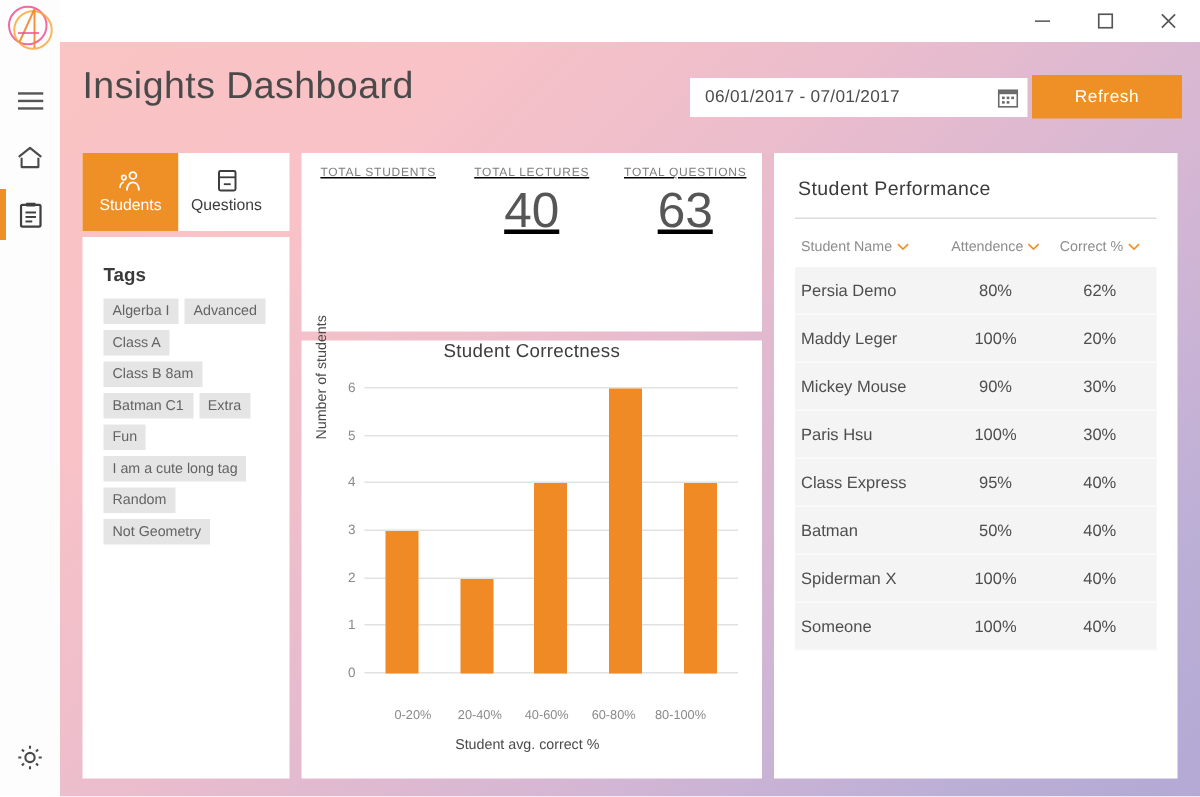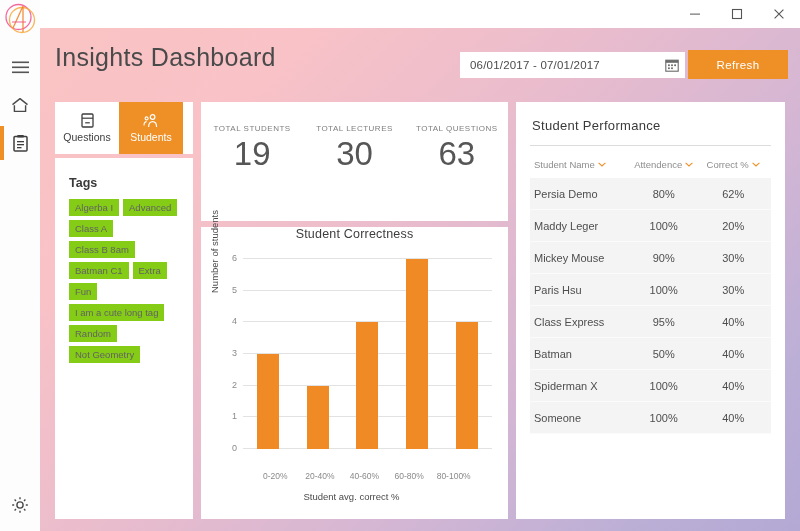--- a/index.html
+++ b/index.html
@@ -106,31 +106,31 @@
     position: absolute; left: 15px; top: 130px;
     width: 138px; height: 361px;
     background: #ffffff;
     padding: 18px 14px 0 14px;
   }
   #tags-title {
     font-size: 12.5px; font-weight: 700; color: #3a3a3a; margin-bottom: 9px;
   }
   #tags-list { display: flex; flex-wrap: wrap; gap: 4px; }
   .tag {
-    background: #84cc16; color: #636363;
+    background: #e5e5e5; color: #636363;
     font-size: 9.5px; padding: 3px 6px;
     white-space: nowrap; cursor: pointer;
   }
 
   
   #stats-panel {
     left: 161px; top: 74px; width: 307px; height: 119px;
   }
   #stats-row {
-    display: flex; height: 100%; padding-top: 22px;
+    display: flex; height: 100%; padding-top: 8px; text-decoration: underline;
   }
   .stat { flex: 1; text-align: center; }
   .stat-label {
     font-size: 8px; color: #7e7e7e; letter-spacing: 0.5px;
     text-transform: uppercase; margin-bottom: 2px;
   }
   .stat-value { font-size: 33px; font-weight: 300; color: #565656; }
 
   
   #chart-panel {
@@ -295,36 +295,36 @@
         <rect x="6.1" y="6.4" width="1.8" height="1.7" fill="#6a6a6a"></rect>
         <rect x="9.2" y="6.4" width="1.8" height="1.7" fill="#6a6a6a"></rect>
         <rect x="3" y="9.4" width="1.8" height="1.7" fill="#6a6a6a"></rect>
         <rect x="6.1" y="9.4" width="1.8" height="1.7" fill="#6a6a6a"></rect>
       </svg>
     </div>
 
     <button id="refresh-btn">Refresh</button>
 
     <div id="tabs">
-      <div class="tab inactive">
-        <svg width="13" height="15" viewBox="0 0 13 15">
-          <rect x="1" y="1" width="11" height="13" rx="1" fill="none" stroke="#3d3d3d" stroke-width="1.3"></rect>
-          <rect x="1" y="4.6" width="11" height="1.2" fill="#3d3d3d"></rect>
-          <rect x="4.2" y="9.2" width="4.6" height="1.2" fill="#3d3d3d"></rect>
-        </svg>
-        <span>Questions</span>
-      </div>
       <div class="tab active">
         <svg width="16" height="14" viewBox="0 0 16 14">
           <circle cx="9.6" cy="3" r="2.3" fill="none" stroke="#ffffff" stroke-width="1.2"></circle>
           <path d="M5.6 13 C5.6 9.4 7.4 7.6 9.6 7.6 C11.8 7.6 13.6 9.4 13.6 13" fill="none" stroke="#ffffff" stroke-width="1.2"></path>
           <circle cx="3.6" cy="4.4" r="1.5" fill="none" stroke="#ffffff" stroke-width="1.1"></circle>
           <path d="M1 11.4 C1 8.9 2.1 7.6 3.6 7.6" fill="none" stroke="#ffffff" stroke-width="1.1"></path>
         </svg>
         <span>Students</span>
+      </div>
+      <div class="tab inactive">
+        <svg width="13" height="15" viewBox="0 0 13 15">
+          <rect x="1" y="1" width="11" height="13" rx="1" fill="none" stroke="#3d3d3d" stroke-width="1.3"></rect>
+          <rect x="1" y="4.6" width="11" height="1.2" fill="#3d3d3d"></rect>
+          <rect x="4.2" y="9.2" width="4.6" height="1.2" fill="#3d3d3d"></rect>
+        </svg>
+        <span>Questions</span>
       </div>
     </div>
 
     <div id="tags-panel">
       <div id="tags-title">Tags</div>
       <div id="tags-list">
         <span class="tag">Algerba I</span>
         <span class="tag">Advanced</span>
         <span class="tag">Class A</span>
         <span class="tag">Class B 8am</span>
@@ -334,25 +334,24 @@
         <span class="tag">I am a cute long tag</span>
         <span class="tag">Random</span>
         <span class="tag">Not Geometry</span>
       </div>
     </div>
 
     <div class="panel" id="stats-panel">
       <div id="stats-row">
         <div class="stat">
           <div class="stat-label">TOTAL STUDENTS</div>
-          <div class="stat-value">19</div>
         </div>
         <div class="stat">
           <div class="stat-label">TOTAL LECTURES</div>
-          <div class="stat-value">30</div>
+          <div class="stat-value">40</div>
         </div>
         <div class="stat">
           <div class="stat-label">TOTAL QUESTIONS</div>
           <div class="stat-value">63</div>
         </div>
       </div>
     </div>
 
     <div class="panel" id="chart-panel">
       <div id="chart-title">Student Correctness</div>

